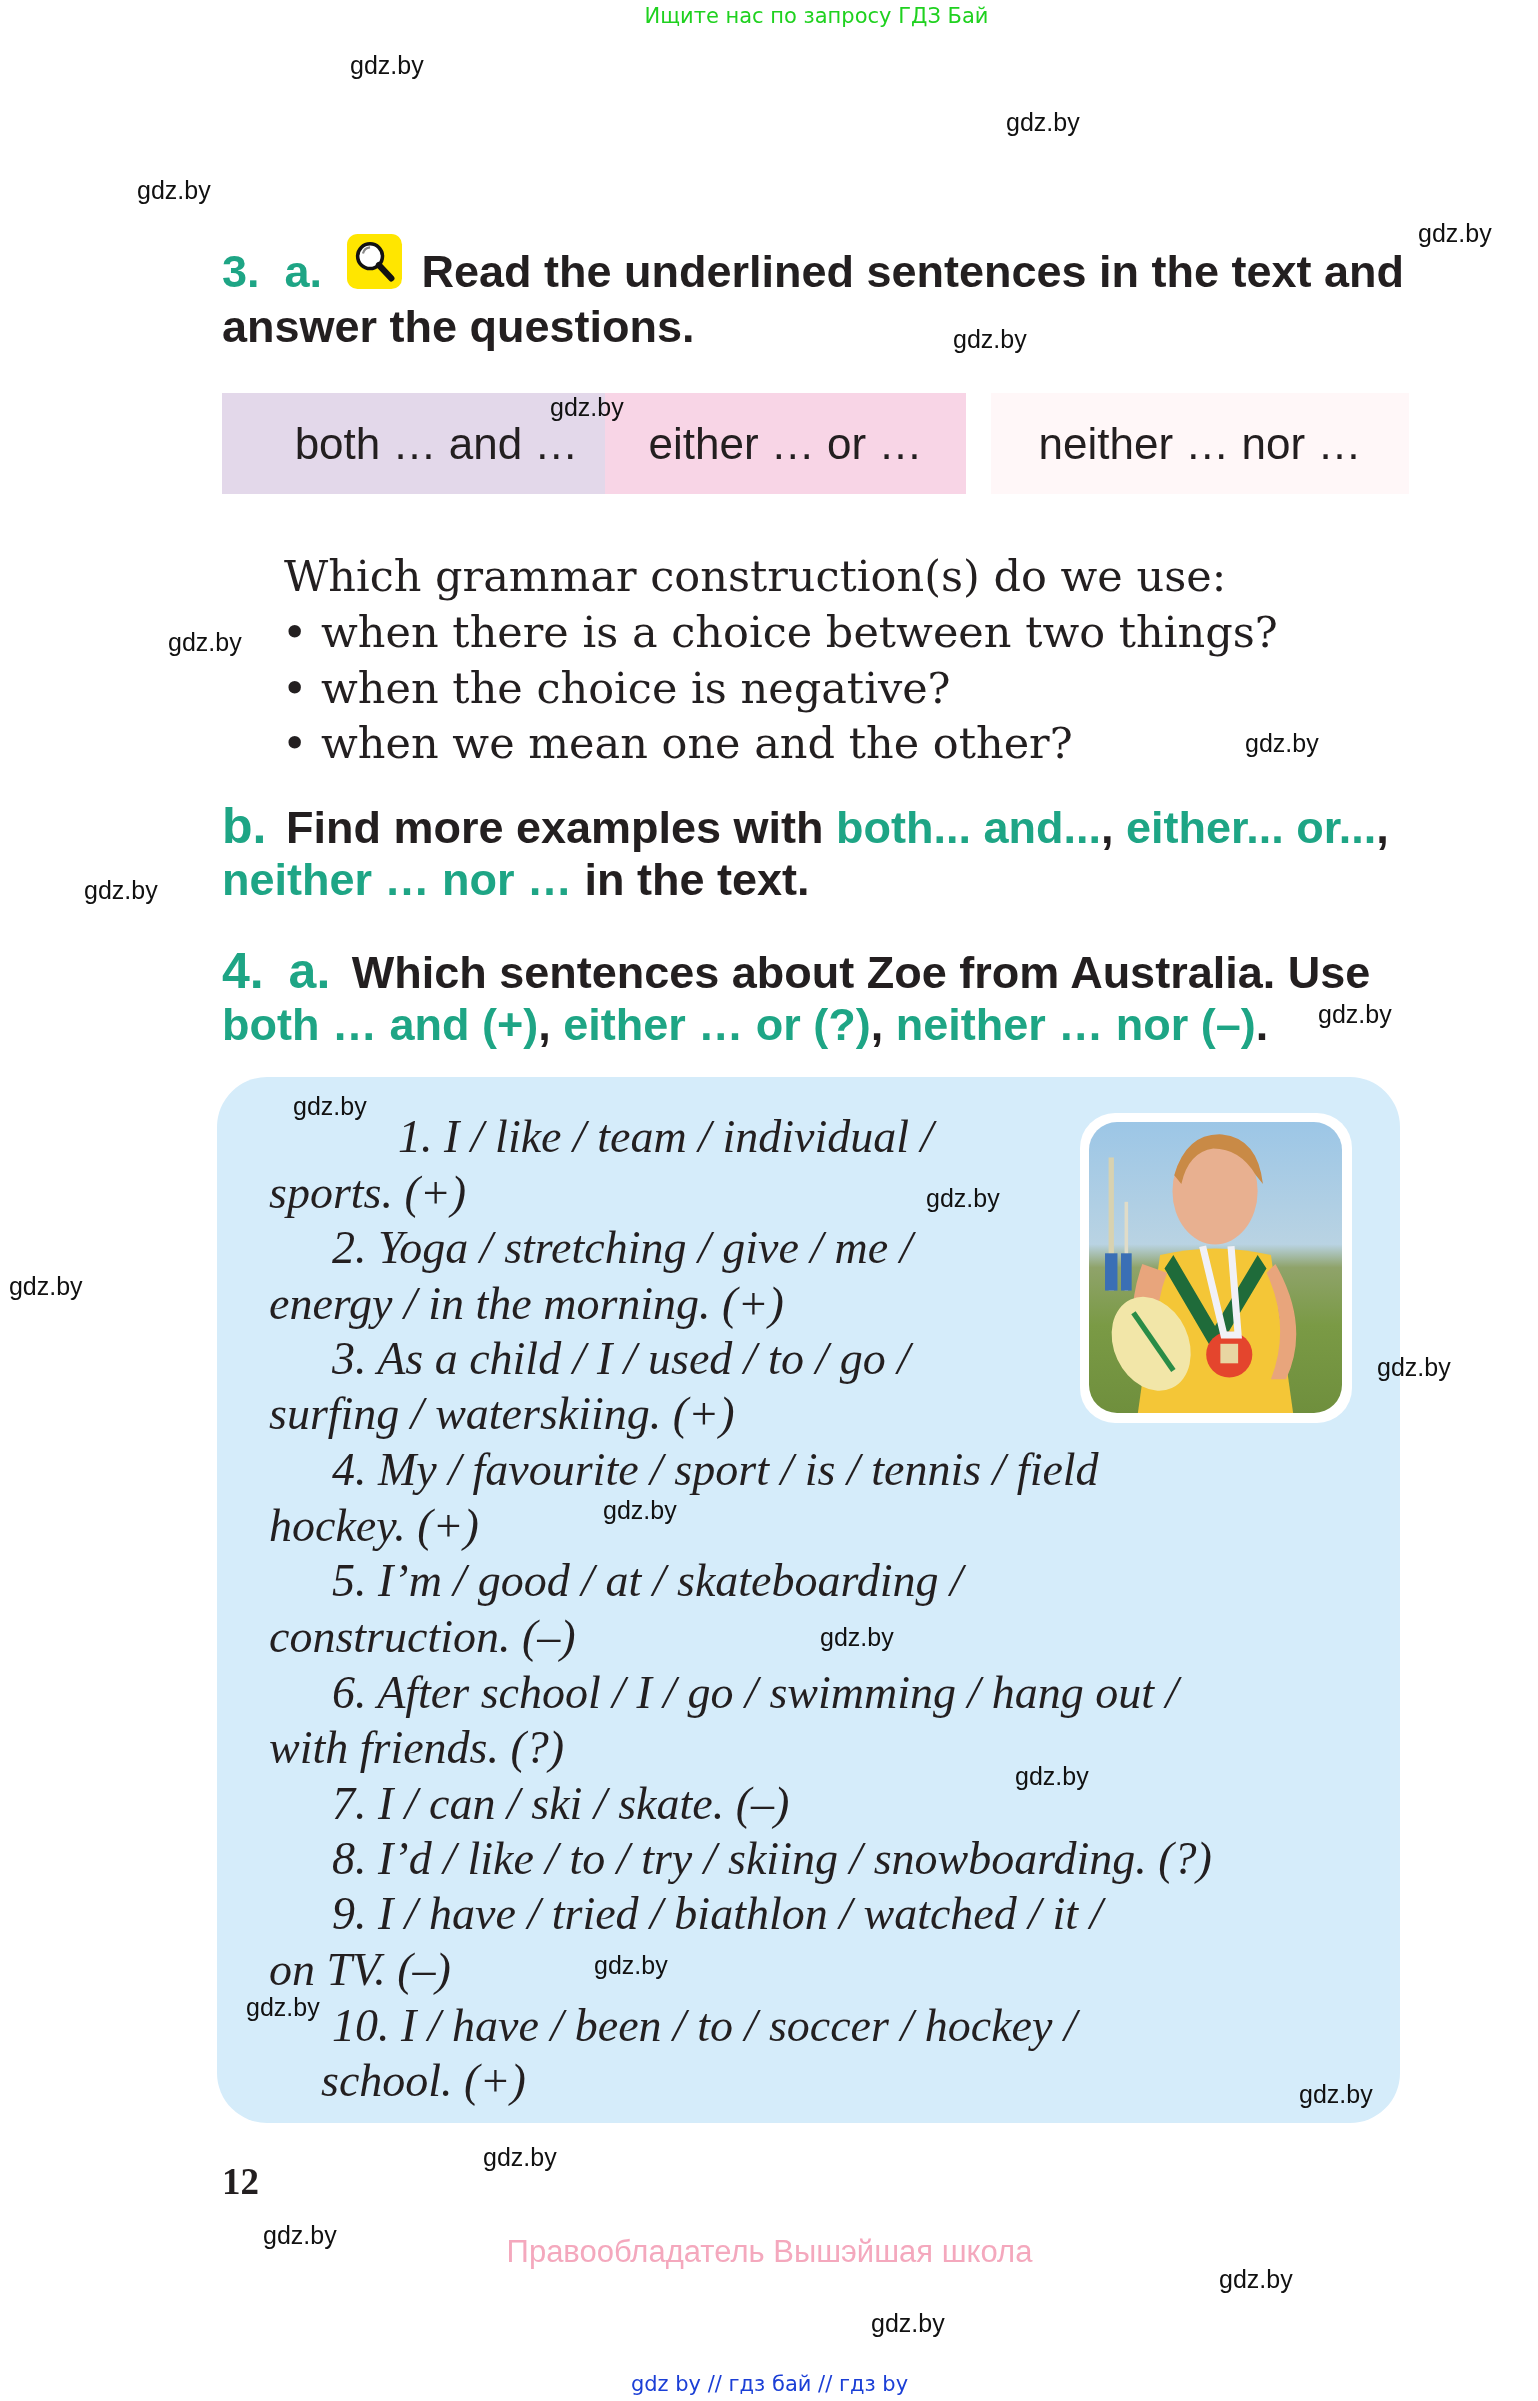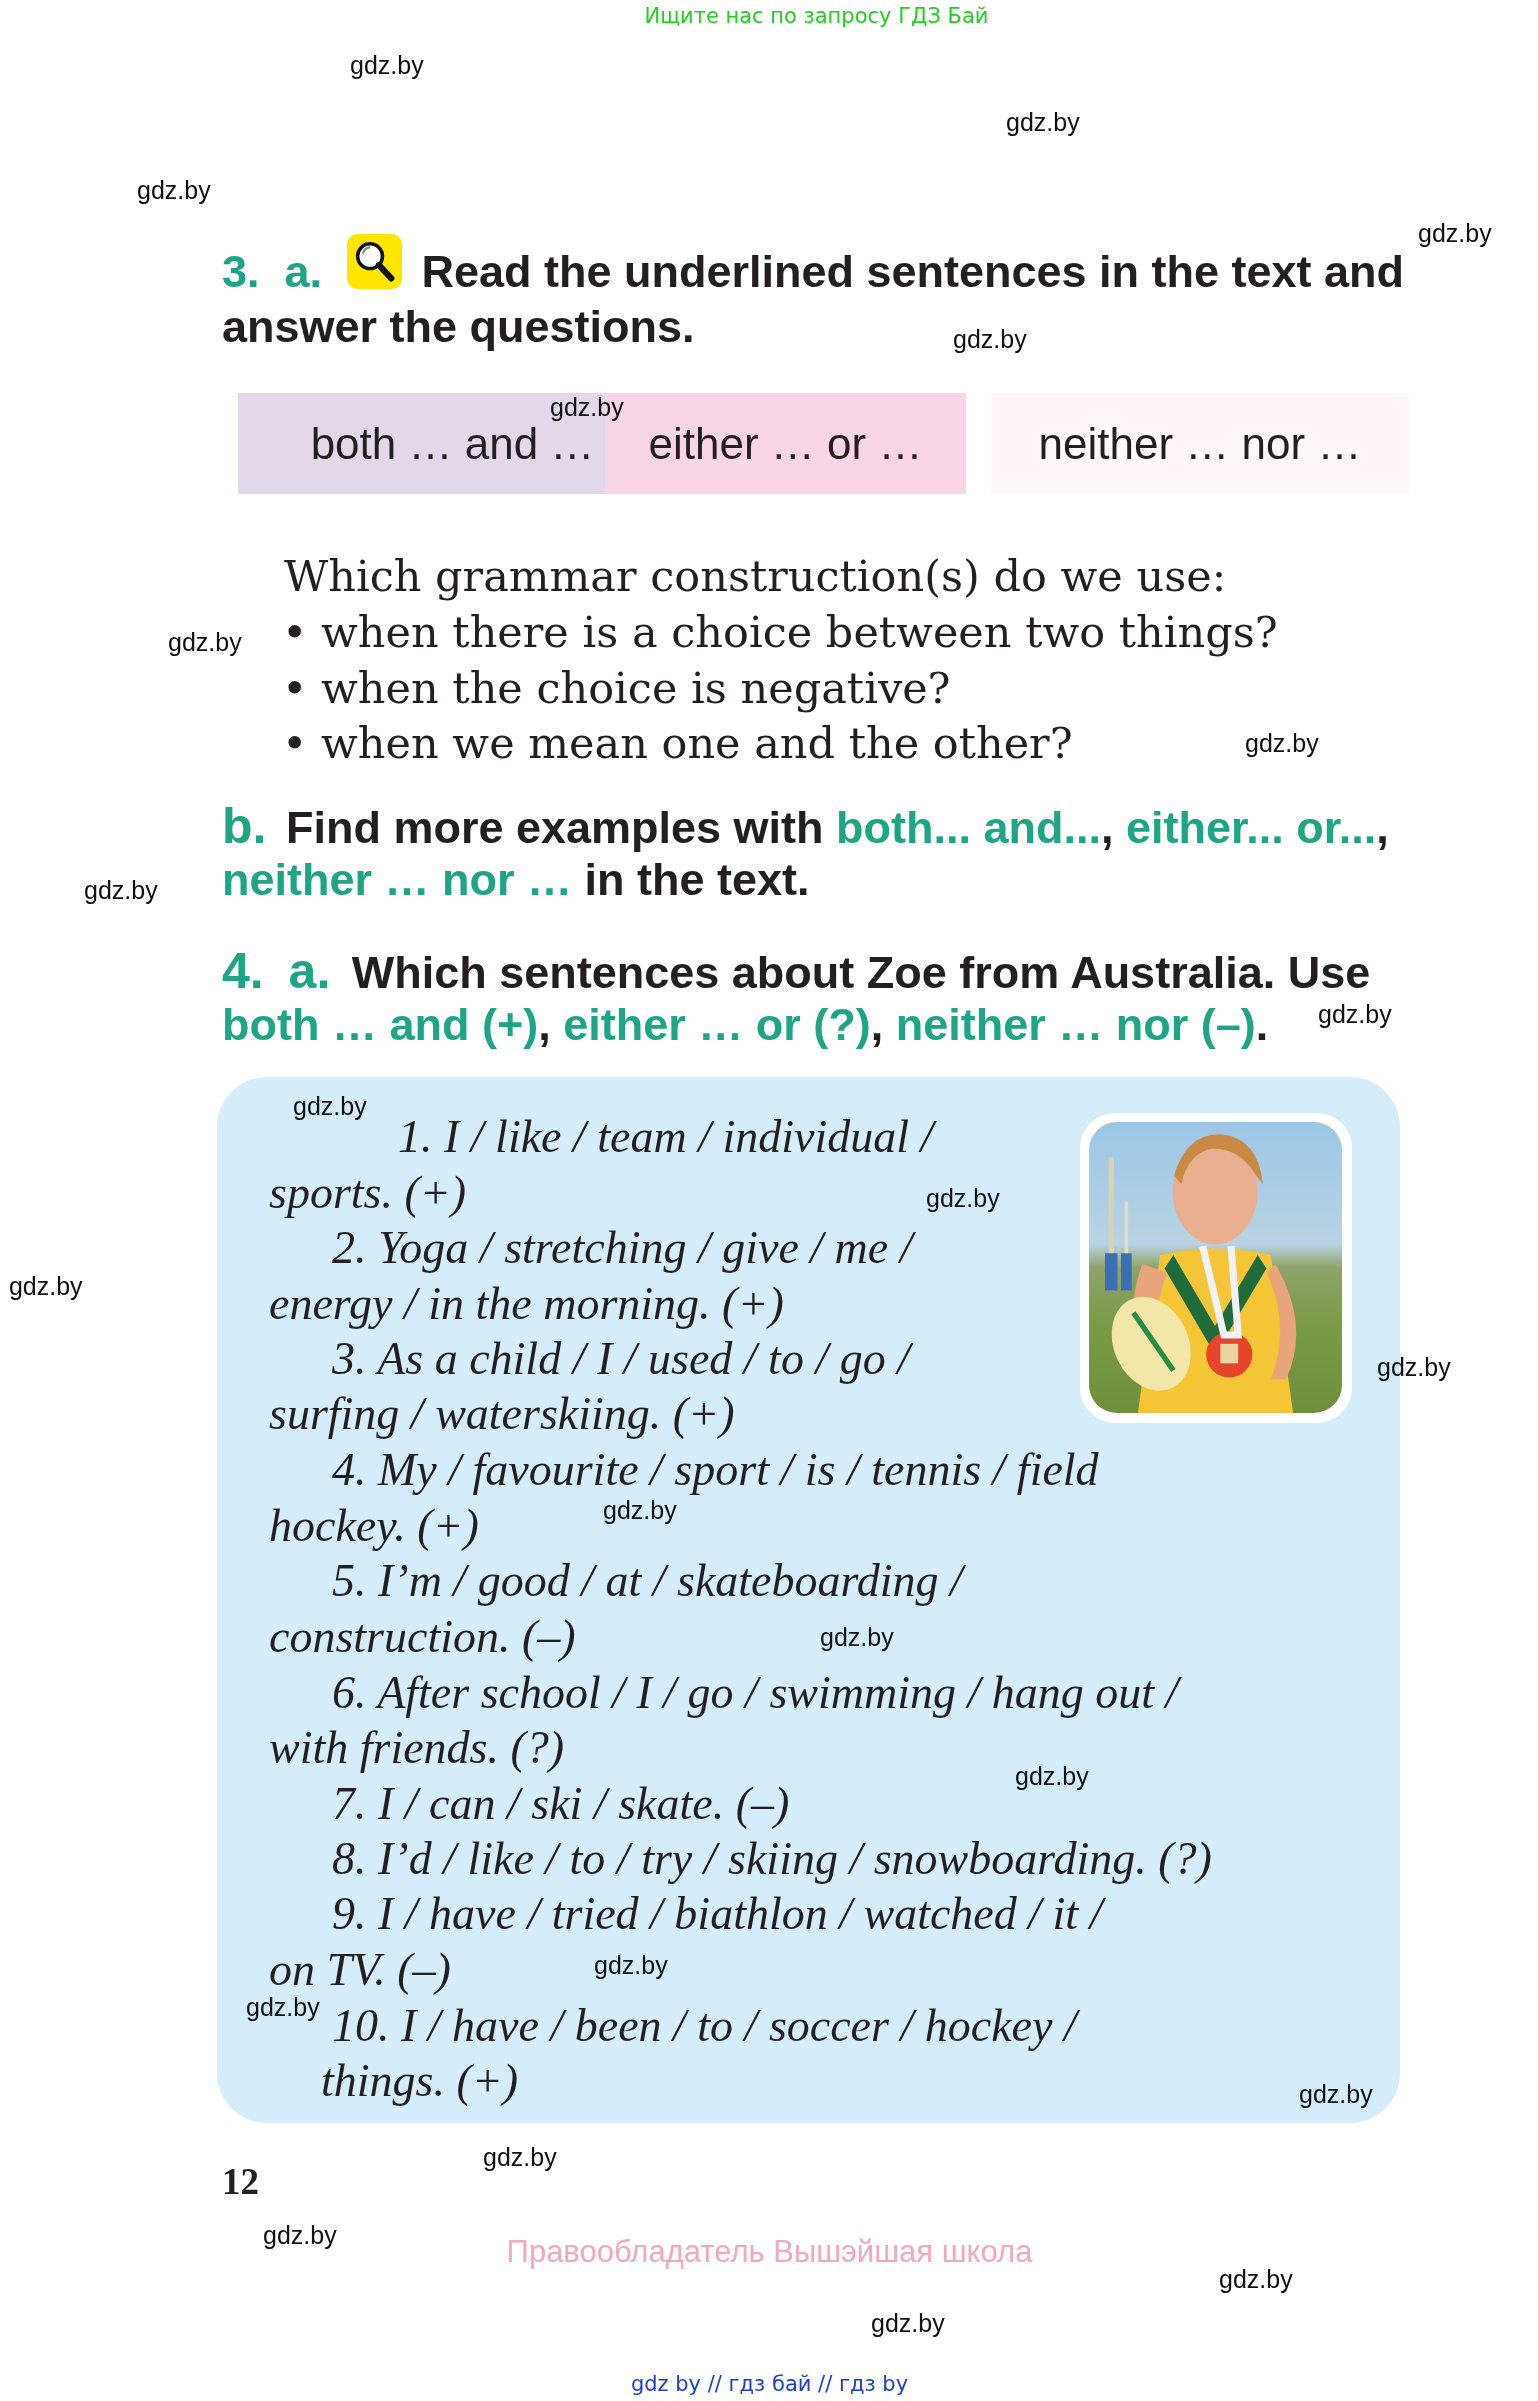--- a/index.html
+++ b/index.html
@@ -34,21 +34,21 @@
     <svg width="55" height="55" viewBox="0 0 62 62">
       <circle cx="26" cy="25" r="14" fill="#ffffff" stroke="#111" stroke-width="4"></circle>
       <path d="M18 22 A9 9 0 0 1 26 15" stroke="#888" stroke-width="2.5" fill="none"></path>
       <line x1="36" y1="35" x2="50" y2="50" stroke="#111" stroke-width="7" stroke-linecap="round"></line>
     </svg>
   </span>
   <span>Read the underlined sentences in the text and</span>
 </div>
 <div class="abs task-head" style="left:222px; top:300px;">answer the questions.</div>
 
-<div class="abs grammar-box" style="left:238px; width:429px; background:#e3d8ea;">both … and …</div>
+<div class="abs grammar-box" style="left:222px; width:429px; background:#e3d8ea;">both … and …</div>
 <div class="abs grammar-box" style="left:605px; width:361px; background:#f8d5e6;">either … or …</div>
 <div class="abs grammar-box" style="left:991px; width:418px; background:#fff7f8;">neither … nor …</div>
 
 <div class="abs question" style="left:284px; top:548px;">Which grammar construction(s) do we use:</div>
 <div class="abs question bullet-row" style="left:282px; top:604px;">
   <span>• </span><span>when there is a choice between two things?</span>
 </div>
 <div class="abs question bullet-row" style="left:282px; top:660px;">
   <span>• </span><span>when the choice is negative?</span>
 </div>
@@ -106,21 +106,21 @@
 <div class="abs sent" style="left:269px; top:1498px;">hockey. (+)</div>
 <div class="abs sent" style="left:332px; top:1553px;">5. I’m  /  good  /  at  /  skateboarding  /</div>
 <div class="abs sent" style="left:269px; top:1609px;">construction. (–)</div>
 <div class="abs sent" style="left:332px; top:1665px;">6. After school / I / go / swimming / hang out /</div>
 <div class="abs sent" style="left:269px; top:1720px;">with friends. (?)</div>
 <div class="abs sent" style="left:332px; top:1776px;">7. I / can / ski / skate. (–)</div>
 <div class="abs sent" style="left:332px; top:1831px;">8. I’d / like / to / try / skiing / snowboarding. (?)</div>
 <div class="abs sent" style="left:332px; top:1886px;">9. I / have / tried / biathlon / watched / it /</div>
 <div class="abs sent" style="left:269px; top:1942px;">on TV. (–)</div>
 <div class="abs sent" style="left:332px; top:1998px;">10. I / have / been / to / soccer / hockey /</div>
-<div class="abs sent" style="left:321px; top:2053px;">things. (+)</div>
+<div class="abs sent" style="left:321px; top:2053px;">school. (+)</div>
 
 <div class="abs page-num">12</div>
 <div class="abs copyright">Правообладатель Вышэйшая школа</div>
 <div class="abs footer">gdz by  //  гдз бай  //  гдз by</div>
 
 <div id="wm-layer">
     <div class="abs wm" style="left: 350px; top: 51px;">gdz.by</div>
     <div class="abs wm" style="left: 1006px; top: 108px;">gdz.by</div>
     <div class="abs wm" style="left: 137px; top: 176px;">gdz.by</div>
     <div class="abs wm" style="left: 1418px; top: 219px;">gdz.by</div>

